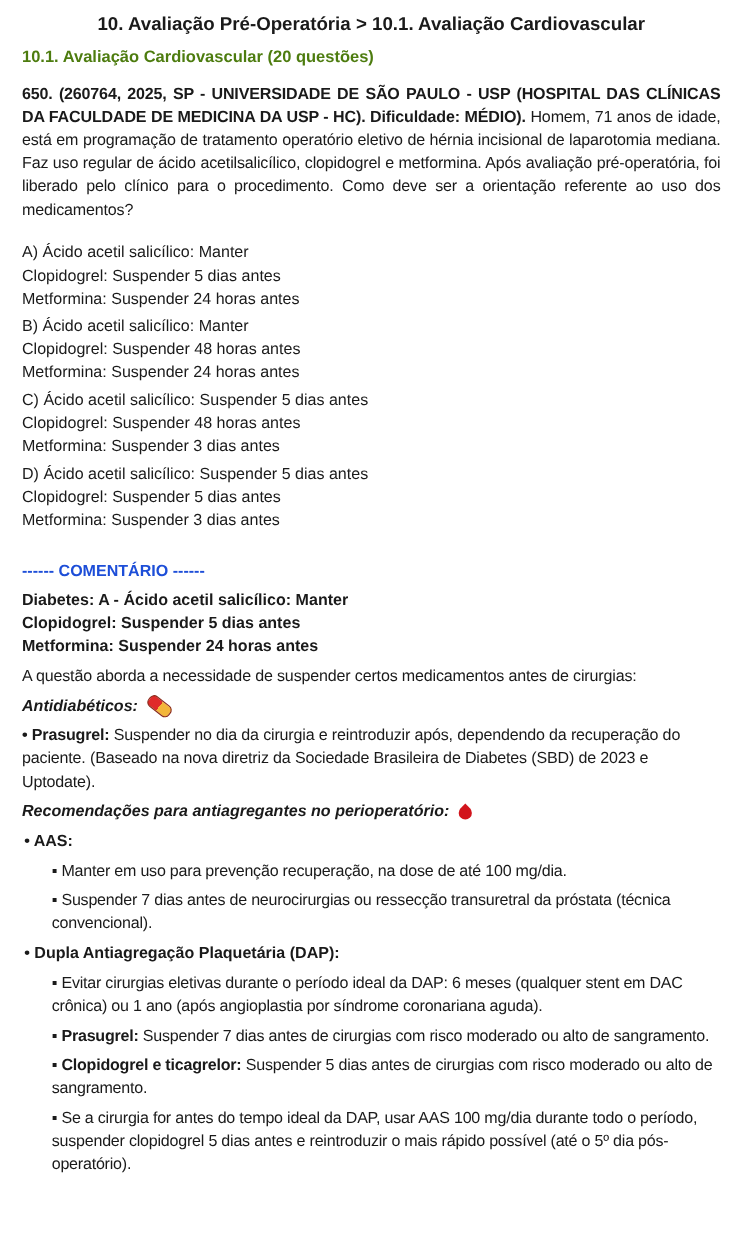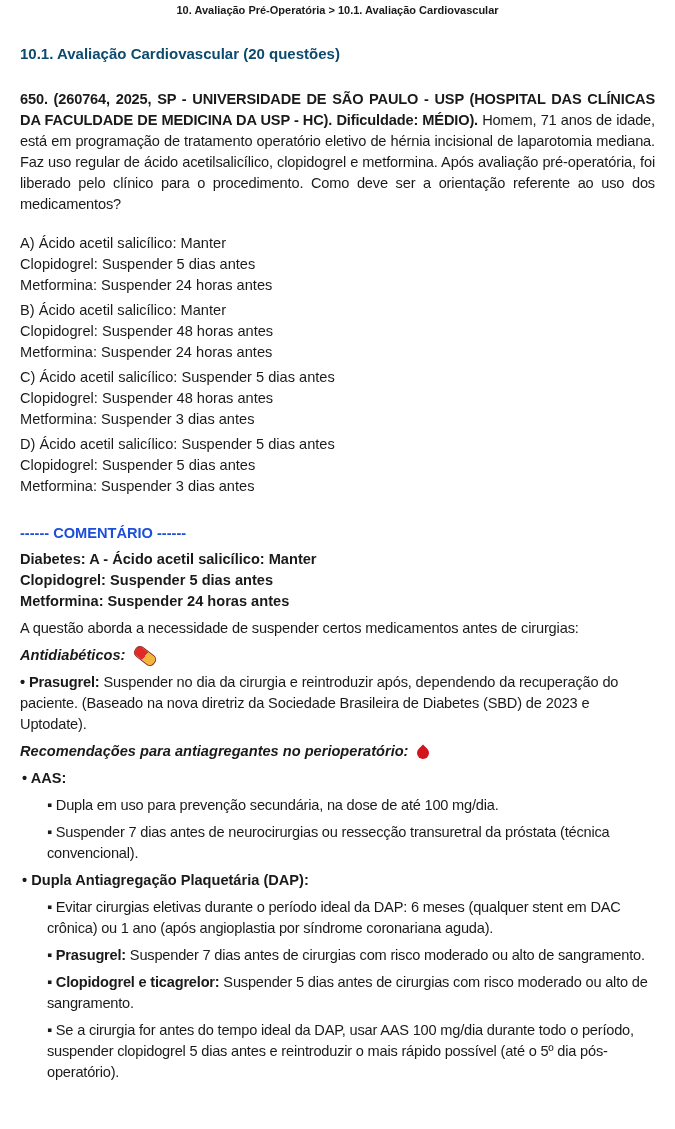--- a/index.html
+++ b/index.html
@@ -4,29 +4,29 @@
 <style>
   html, body { margin:0; padding:0; background:#ffffff; }
   body {
     width:675px; height:1129px; overflow:hidden;
     font-family: "Liberation Sans", "DejaVu Sans", sans-serif;
     color:#1a1a1a;
     font-size:14.6px;
   }
   .page { position:relative; padding:0 20px; }
   .breadcrumb {
-    text-align:center; font-weight:bold; font-size:11px;
-    padding-top:0; height:22px; line-height:20px;
+    text-align:center; font-weight:bold; font-size:17px;
+    padding-top:12px; height:22px; line-height:20px;
   }
   .section-title {
-    color:#0c4a6e; font-weight:bold; font-size:15px;
-    margin-top:22px; line-height:20px;
+    color:#4d7c0f; font-weight:bold; font-size:15px;
+    margin-top:8px; line-height:20px;
   }
   .question {
-    margin-top:25px; line-height:21px; text-align:justify;
+    margin-top:14px; line-height:21px; text-align:justify;
     letter-spacing:-0.15px;
   }
   .question b { font-weight:bold; }
   .options { margin-top:18px; }
   .option { margin-bottom:4px; line-height:21px; }
   .option div { white-space:nowrap; }
   .comment-header {
     color:#1d4ed8; font-weight:bold; margin-top:26px; line-height:20px;
   }
   .answer { font-weight:bold; margin-top:6px; line-height:21px; }
@@ -119,21 +119,21 @@
   </p>
 
   <div class="bold-line">
     <span>Recomendações para antiagregantes no perioperatório:</span>
     <span class="icon drop"></span>
   </div>
 
   <div class="lvl1">
     • <span>AAS:</span>
   </div>
-  <p class="sub">▪ <span>Dupla em uso para prevenção secundária, na dose de até 100 mg/dia.</span></p>
+  <p class="sub">▪ <span>Manter em uso para prevenção recuperação, na dose de até 100 mg/dia.</span></p>
   <p class="sub">▪ <span>Suspender 7 dias antes de neurocirurgias ou ressecção transuretral da próstata (técnica convencional).</span></p>
 
   <div class="lvl1">
     • <span>Dupla Antiagregação Plaquetária (DAP):</span>
   </div>
   <p class="sub">▪ <span>Evitar cirurgias eletivas durante o período ideal da DAP: 6 meses (qualquer stent em DAC crônica) ou 1 ano (após angioplastia por síndrome coronariana aguda).</span></p>
   <p class="sub">▪ <b>Prasugrel:</b><span> Suspender 7 dias antes de cirurgias com risco moderado ou alto de sangramento.</span></p>
   <p class="sub">▪ <b>Clopidogrel e ticagrelor:</b><span> Suspender 5 dias antes de cirurgias com risco moderado ou alto de sangramento.</span></p>
   <p class="sub">▪ <span>Se a cirurgia for antes do tempo ideal da DAP, usar AAS 100 mg/dia durante todo o período, suspender clopidogrel 5 dias antes e reintroduzir o mais rápido possível (até o 5º dia pós-operatório).</span></p>
 </div>

